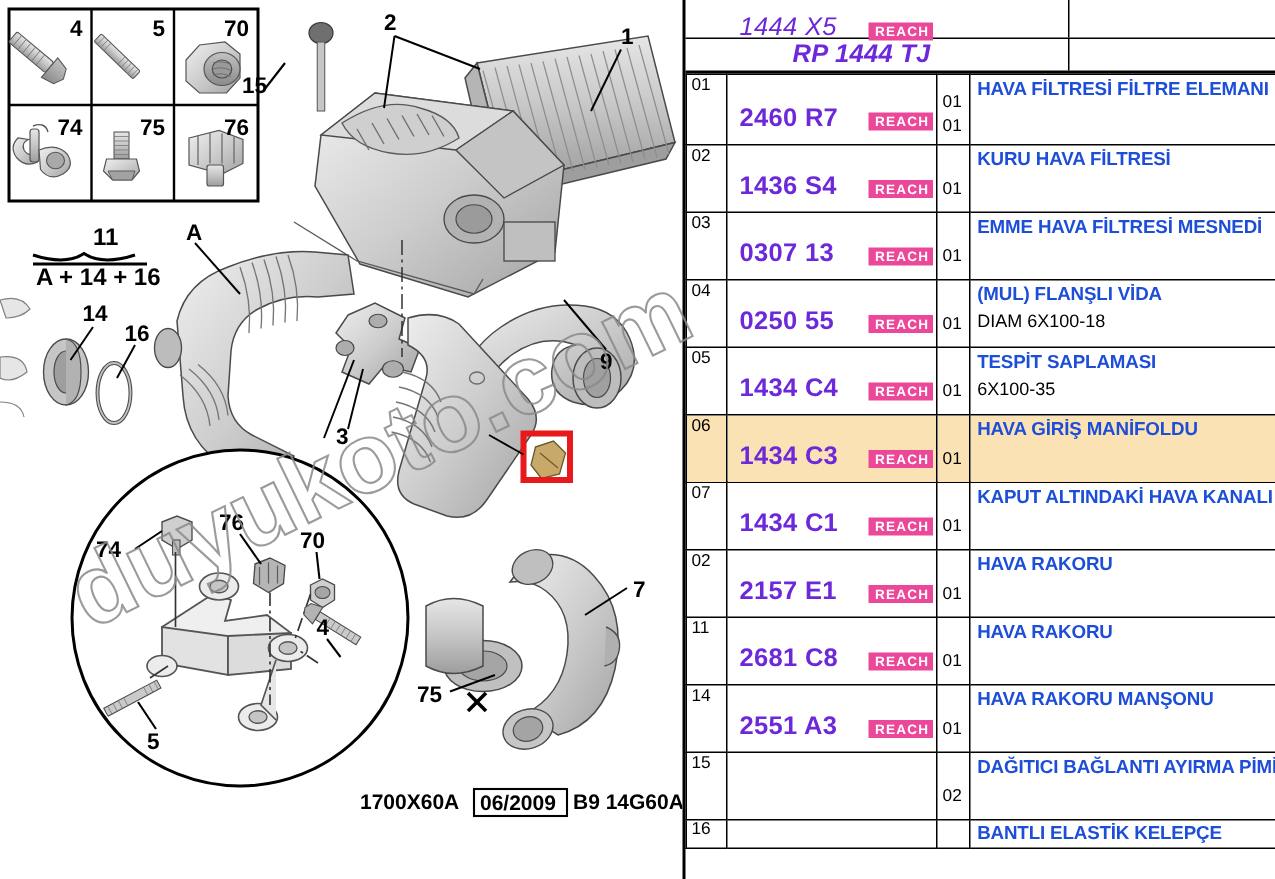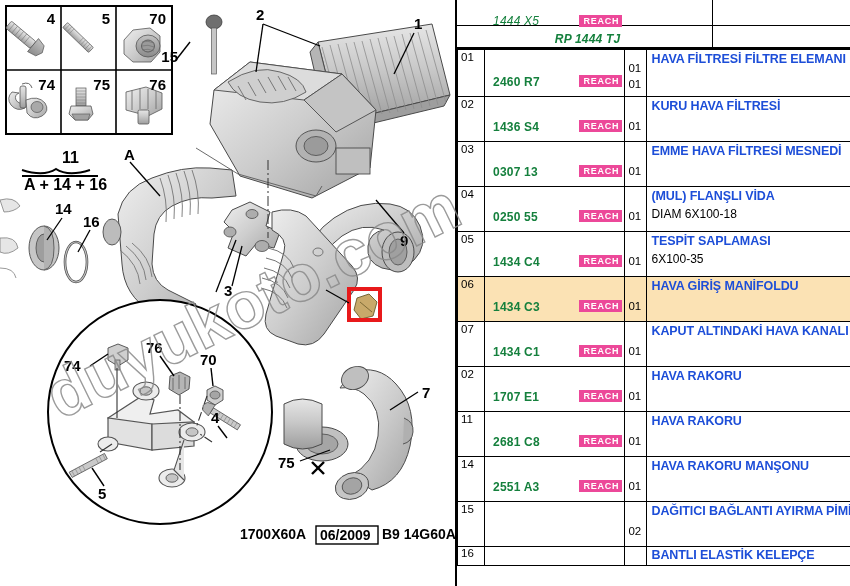--- a/index.html
+++ b/index.html
@@ -41,22 +41,22 @@
   col.c-desc{width:204px;}
 
   tr.prow{height:45px;}
   tr.prow.tall{height:47px;}
 
   
   .idx{font-size:11.5px;color:#000;padding:1px 0 0 3px;line-height:12px;}
 
   
   .refcell{height:100%;position:relative;}
-  .pn{position:absolute;left:8px;bottom:8px;font-size:12px;font-weight:bold;
-      color:#15803d;white-space:nowrap;letter-spacing:.2px;}
+  .pn{position:absolute;left:8px;bottom:8px;font-size:17px;font-weight:bold;
+      color:#6d28d9;white-space:nowrap;letter-spacing:.2px;}
   .pn.ital{font-style:italic;font-weight:normal;bottom:22px;}
   .pn.ital2{font-style:italic;font-weight:bold;bottom:4px;left:auto;right:4px;}
   .reach{position:absolute;right:2px;bottom:10px;
          background:#ec4899;color:#fff;font-size:9px;font-weight:bold;
          letter-spacing:.8px;padding:1px 3px 1px 4px;line-height:10px;}
   .reach.r2{bottom:23px;}
 
   
   .qty{font-size:11.5px;color:#000;text-align:left;padding-left:2px;
        position:absolute;bottom:9px;left:1px;line-height:12px;}
@@ -616,21 +616,21 @@
             <div class="desc">HAVA RAKORU</div>
           </td>
         </tr>
 
         <tr class="prow">
           <td>
             <div class="idx">11</div>
           </td>
           <td>
             <div class="refcell">
-              <div class="pn">1707 E1</div>
+              <div class="pn">2157 E1</div>
               <div class="reach">REACH</div>
             </div>
           </td>
           <td>
             <div class="qty">01</div>
           </td>
           <td>
             <div class="desc">HAVA RAKORU</div>
           </td>
         </tr>

